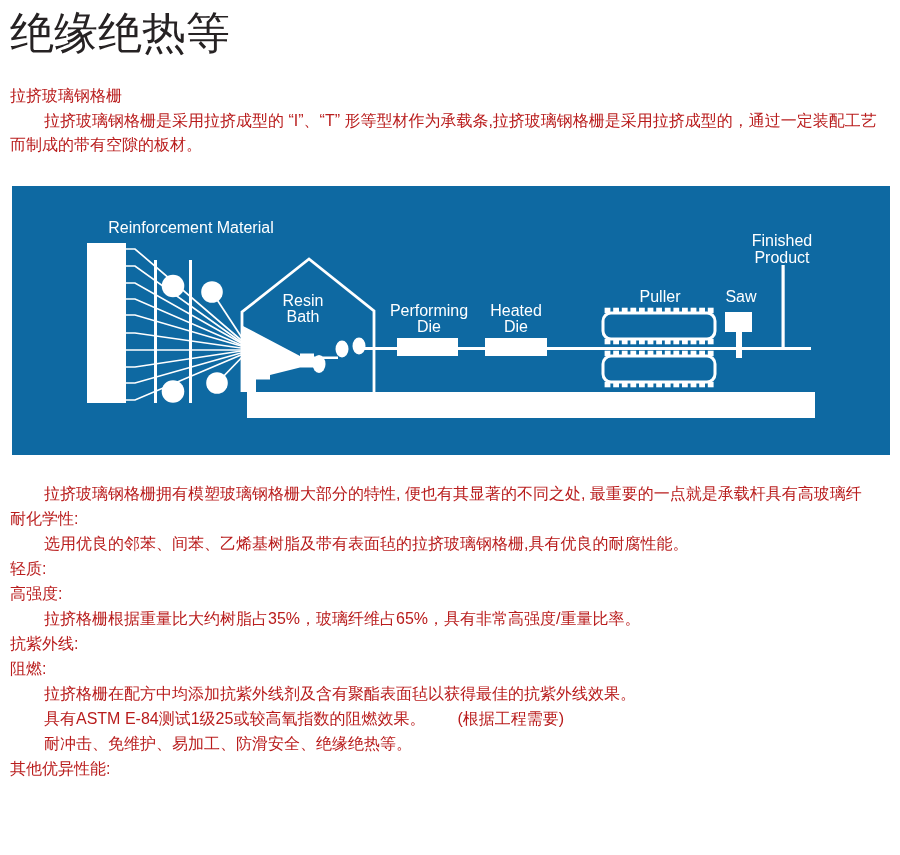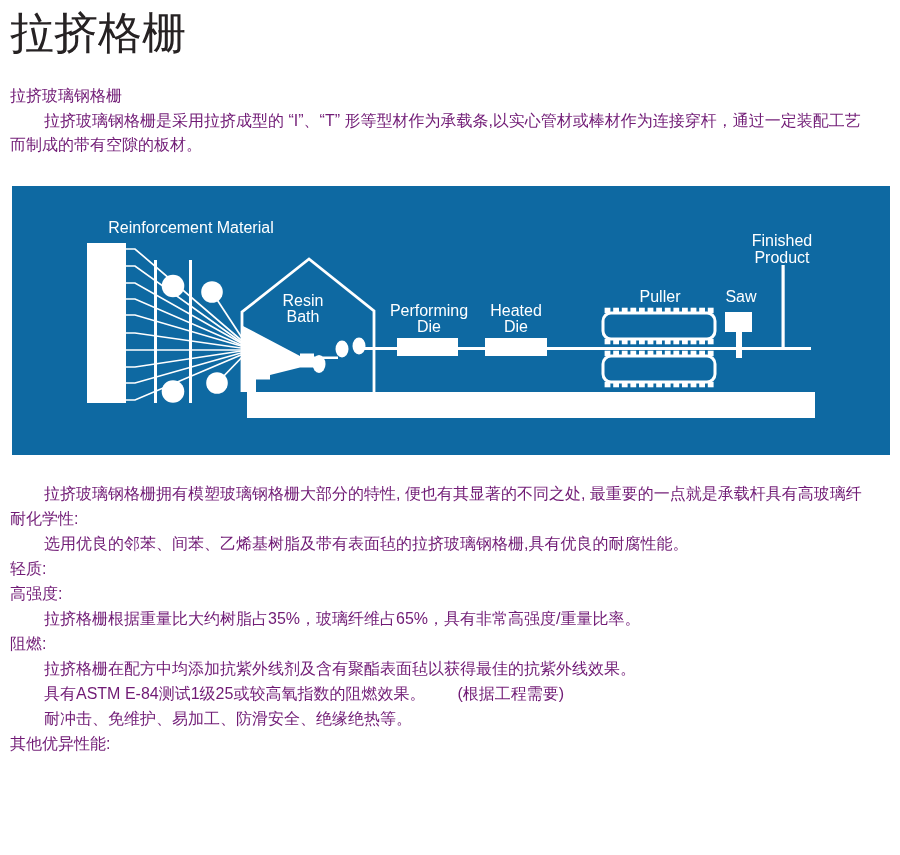--- a/index.html
+++ b/index.html
@@ -1,35 +1,35 @@
 <!DOCTYPE html>
 <html><head>
 <meta charset="utf-8">
 <style>
   html,body{margin:0;padding:0;}
   body{width:900px;height:855px;background:#fff;position:relative;overflow:hidden;
        font-family:"Liberation Sans","DejaVu Sans",sans-serif;}
   .title{position:absolute;left:10px;top:9px;font-size:44px;line-height:1.1;color:#262223;}
-  .textblock{position:absolute;left:10px;color:#701a75;font-size:16px;}
+  .textblock{position:absolute;left:10px;color:#b91c1c;font-size:16px;}
   .textblock .ln{line-height:25px;height:25px;white-space:nowrap;}
   #intro{top:84px;}
   #intro .ln{line-height:24.5px;height:24.5px;}
   .ind{padding-left:34px;}
   #props{top:481px;}
   #diagram{position:absolute;left:12px;top:186px;width:844px;height:269px;}
   svg text{font-family:"Liberation Sans","DejaVu Sans",sans-serif;}
 </style>
 </head>
 <body>
 
-<div class="title">拉挤格栅</div>
+<div class="title">绝缘绝热等</div>
 
 <div id="intro" class="textblock">
   <div class="ln">拉挤玻璃钢格栅</div>
-  <div class="ln ind">拉挤玻璃钢格栅是采用拉挤成型的 “I”、“T” 形等型材作为承载条,以实心管材或棒材作为连接穿杆，通过一定装配工艺</div>
+  <div class="ln ind">拉挤玻璃钢格栅是采用拉挤成型的 “I”、“T” 形等型材作为承载条,拉挤玻璃钢格栅是采用拉挤成型的，通过一定装配工艺</div>
   <div class="ln">而制成的带有空隙的板材。</div>
 </div>
 
 <div id="diagram">
 <svg width="878" height="269" viewBox="0 0 878 269">
   <rect x="0" y="0" width="878" height="269" fill="#0e69a2"></rect>
   <g stroke="#ffffff" stroke-width="1.7" fill="none">
     <path d="M114,63 h9 L236,160"></path>
     <path d="M114,80 h9 L236,161"></path>
     <path d="M114,97 h9 L236,161"></path>
@@ -139,18 +139,19 @@
 </svg>
 </div>
 
 <div id="props" class="textblock">
   <div class="ln ind">拉挤玻璃钢格栅拥有模塑玻璃钢格栅大部分的特性, 便也有其显著的不同之处, 最重要的一点就是承载杆具有高玻璃纤</div>
   <div class="ln">耐化学性:</div>
   <div class="ln ind">选用优良的邻苯、间苯、乙烯基树脂及带有表面毡的拉挤玻璃钢格栅,具有优良的耐腐性能。</div>
   <div class="ln">轻质:</div>
   <div class="ln">高强度:</div>
   <div class="ln ind">拉挤格栅根据重量比大约树脂占35%，玻璃纤维占65%，具有非常高强度/重量比率。</div>
+  <div class="ln">抗紫外线:</div>
   <div class="ln">阻燃:</div>
   <div class="ln ind">拉挤格栅在配方中均添加抗紫外线剂及含有聚酯表面毡以获得最佳的抗紫外线效果。</div>
   <div class="ln ind">具有ASTM E-84测试1级25或较高氧指数的阻燃效果。　　(根据工程需要)</div>
   <div class="ln ind">耐冲击、免维护、易加工、防滑安全、绝缘绝热等。</div>
   <div class="ln">其他优异性能:</div>
 </div>
 
 </body></html>

